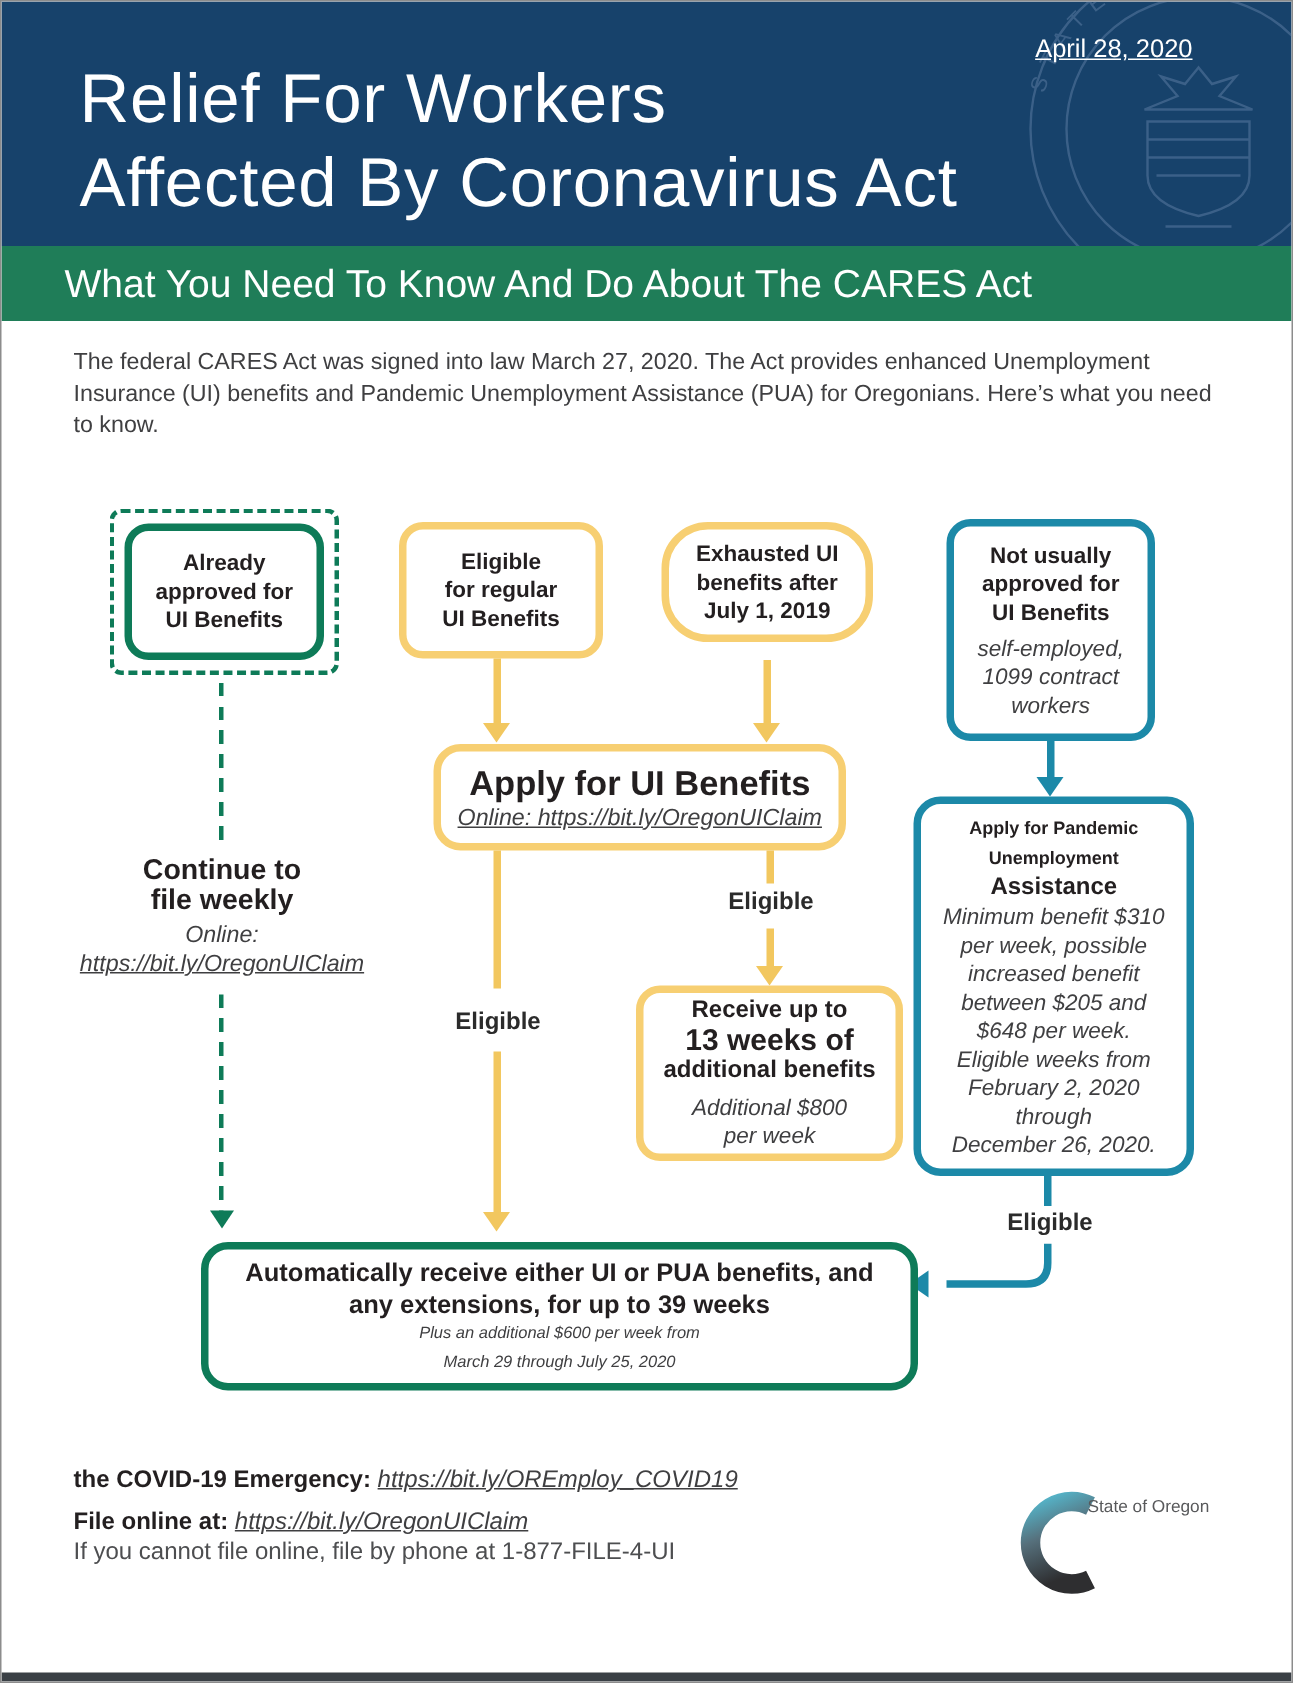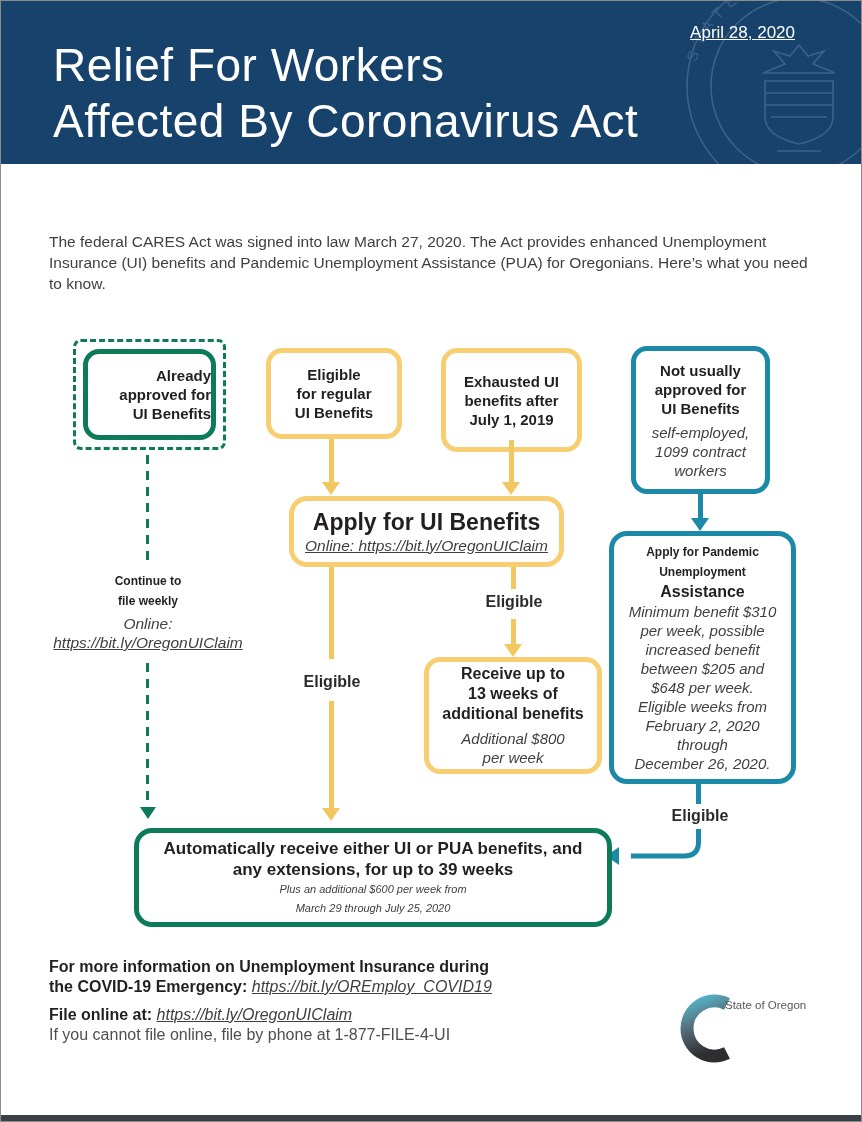--- a/index.html
+++ b/index.html
@@ -39,21 +39,21 @@
   .ah-down-g { position:absolute; width:0; height:0;
                border-left:8px solid transparent; border-right:8px solid transparent; border-top:12px solid #0E7B58; }
   .ah-left-b { position:absolute; width:0; height:0;
                border-top:9px solid transparent; border-bottom:9px solid transparent; border-right:13px solid #1C89A8; }
   .elig { position:absolute; font-weight:bold; font-size:16px; color:#2B2B2B; transform:translateX(-50%); }
   .linktext { font-style:italic; text-decoration:underline; color:#3F3F41; }
 
   .apply-title { font-weight:bold; font-size:23px; color:#231F20; line-height:26px; }
   .apply-sub { font-size:15.5px; margin-top:2px; }
   .cont-block { position:absolute; left:35px; top:570px; width:224px; text-align:center; }
-  .cont-bold { font-weight:bold; font-size:12px; line-height:20px; color:#231F20; }
+  .cont-bold { font-weight:bold; font-size:19px; line-height:20px; color:#231F20; }
   .cont-ital { font-style:italic; font-size:15.5px; line-height:19px; color:#3F3F41; margin-top:3px; }
 
   .auto-title { font-weight:bold; font-size:17px; line-height:21px; color:#231F20; }
   .auto-sub { font-style:italic; font-size:11px; line-height:19px; color:#3F3F41; }
 
   
   .foot { position:absolute; left:48px; color:#231F20; font-size:16px; line-height:20px; }
   .foot b { font-weight:bold; }
   .phone { color:#4D4E50; }
   .logo { position:absolute; left:668px; top:990px; width:182px; height:80px; }
@@ -84,37 +84,40 @@
         <textPath href="#sealArc" startOffset="8%">STATE OF OREGON</textPath>
       </text>
     </svg>
     <div class="date">April 28, 2020</div>
     <div class="title">
       <div>Relief For Workers</div>
       <div>Affected By Coronavirus Act</div>
     </div>
   </div>
 
+  <div class="banner">
+    <span>What You Need To Know And Do About The CARES Act</span>
+  </div>
 
   <p class="intro">The federal CARES Act was signed into law March 27, 2020. The Act provides enhanced Unemployment Insurance (UI) benefits and Pandemic Unemployment Assistance (PUA) for Oregonians. Here’s what you need to know.</p>
 
   <div class="dashed-frame"></div>
-  <div class="box b-green" style="left:82px; top:348px; width:133px; height:91px;align-items:flex-end;">
+  <div class="box b-green" style="left:82px; top:348px; width:133px; height:91px;">
     <div class="bold15">Already</div>
     <div class="bold15">approved for</div>
     <div class="bold15">UI Benefits</div>
   </div>
 
   <div class="box b-yellow" style="left:265px; top:347px; width:136px; height:91px;">
     <div class="bold15">Eligible</div>
     <div class="bold15">for regular</div>
     <div class="bold15">UI Benefits</div>
   </div>
 
-  <div class="box b-yellow" style="left:440px; top:347px; width:141px; height:104px;">
+  <div class="box b-yellow" style="left:440px; top:347px; width:141px; height:80px;border-radius:31px;">
     <div class="bold15">Exhausted UI</div>
     <div class="bold15">benefits after</div>
     <div class="bold15">July 1, 2019</div>
   </div>
 
   <div class="box b-blue" style="left:630px; top:345px; width:139px; height:148px;">
     <div class="bold15">Not usually</div>
     <div class="bold15">approved for</div>
     <div class="bold15">UI Benefits</div>
     <div class="ital15" style="margin-top:5px;">self-employed,</div>
@@ -148,21 +151,21 @@
     <div class="cont-ital">Online:</div>
     <div class="cont-ital linktext" style="margin-top:0;">https://bit.ly/OregonUIClaim</div>
   </div>
 
   <div class="vdash-g" style="left:145px; top:454px; height:110px;"></div>
   <div class="vdash-g" style="left:145px; top:662px; height:144px;"></div>
   <div class="ah-down-g" style="left:139px; top:806px;"></div>
 
   <div class="box b-yellow" style="left:423px; top:656px; width:178px; height:117px;">
     <div class="bold15" style="font-size:16px; line-height:20px;">Receive up to</div>
-    <div class="bold15" style="font-size:16px; line-height:20px;">13 weeks of</div>
+    <div class="bold15" style="font-size:20px; line-height:20px;">13 weeks of</div>
     <div class="bold15" style="font-size:16px; line-height:20px;">additional benefits</div>
     <div class="ital15" style="margin-top:5px;">Additional $800</div>
     <div class="ital15">per week</div>
   </div>
 
   <div class="vline-blue" style="left:697px; top:493px; height:25px;"></div>
   <div class="ah-down-b" style="left:690px; top:517px;"></div>
 
   <div class="box b-blue" style="left:608px; top:530px; width:187px; height:253px; border-radius:18px;">
     <div class="bold15" style="font-size:12px; line-height:20px;">Apply for Pandemic</div>
@@ -187,21 +190,21 @@
   <div class="ah-left-b" style="left:605px; top:846px;"></div>
 
   <div class="box b-green" style="left:133px; top:827px; width:478px; height:99px; border-radius:18px;">
     <div class="auto-title">Automatically receive either UI or PUA benefits, and</div>
     <div class="auto-title">any extensions, for up to 39 weeks</div>
     <div class="auto-sub">Plus an additional $600 per week from</div>
     <div class="auto-sub">March 29 through July 25, 2020</div>
   </div>
 
   <div class="foot" style="top:956px;">
-    <b>For more information on Unemployment Insurance during</b><br>
+    <br>
     <b>the COVID-19 Emergency: </b><span class="linktext">https://bit.ly/OREmploy_COVID19</span>
   </div>
   <div class="foot" style="top:1004px;">
     <b>File online at: </b><span class="linktext">https://bit.ly/OregonUIClaim</span><br>
     <span class="phone">If you cannot file online, file by phone at 1-877-FILE-4-UI</span>
   </div>
 
   <div class="logo">
     <svg class="logo-swoosh" width="66" height="70" viewBox="0 0 66 70">
       <defs>

